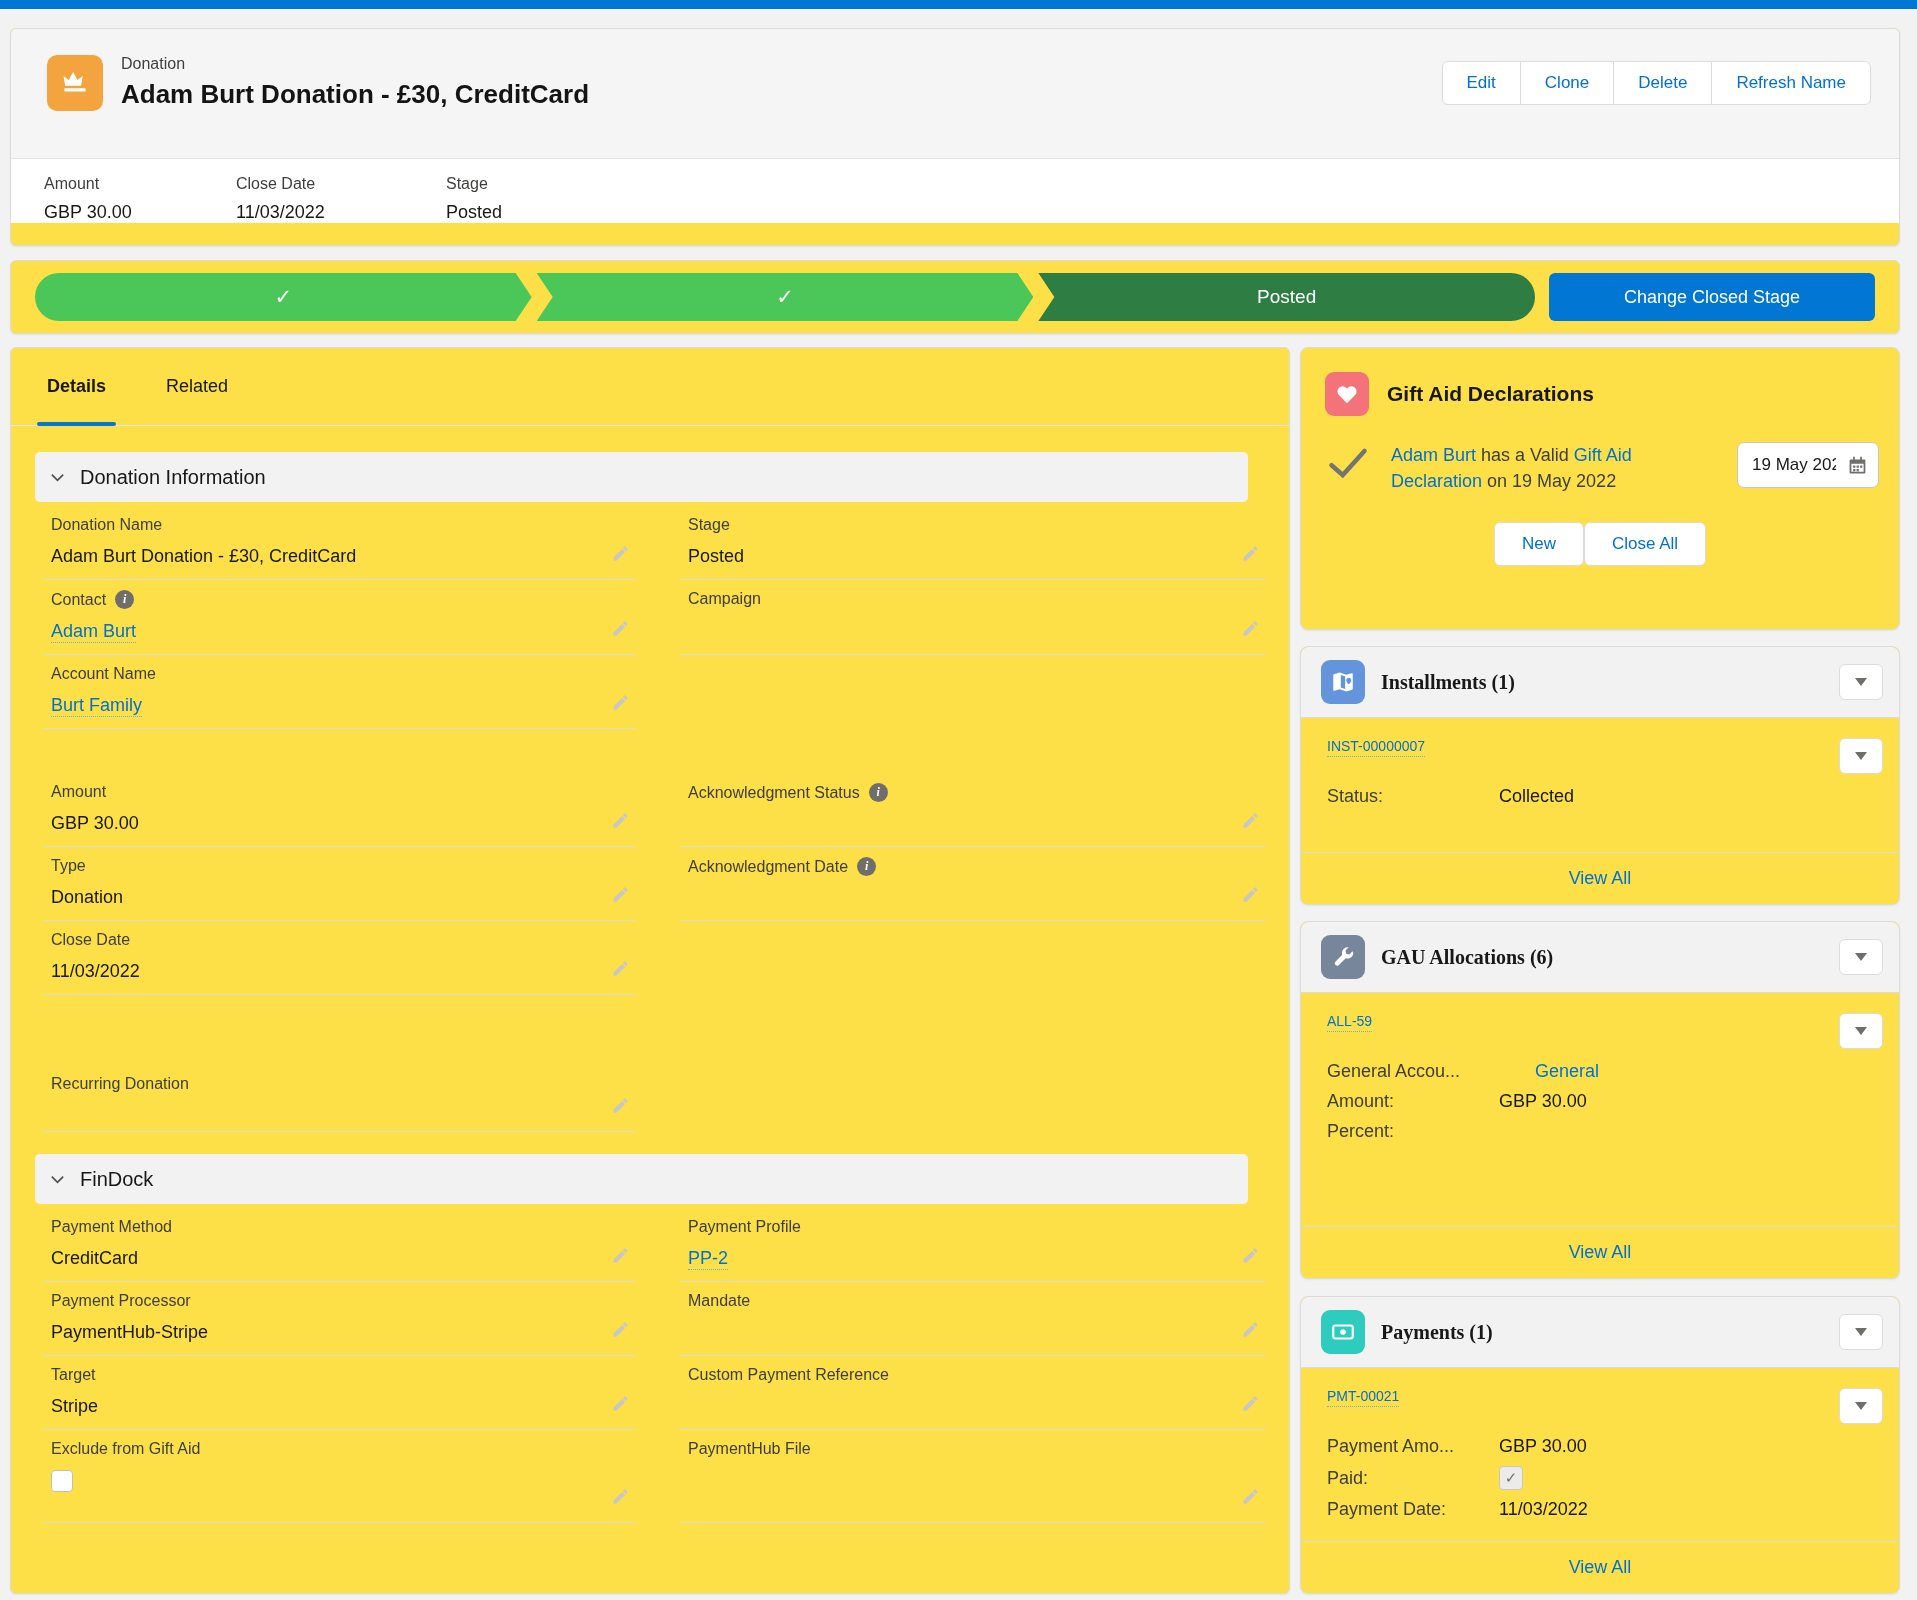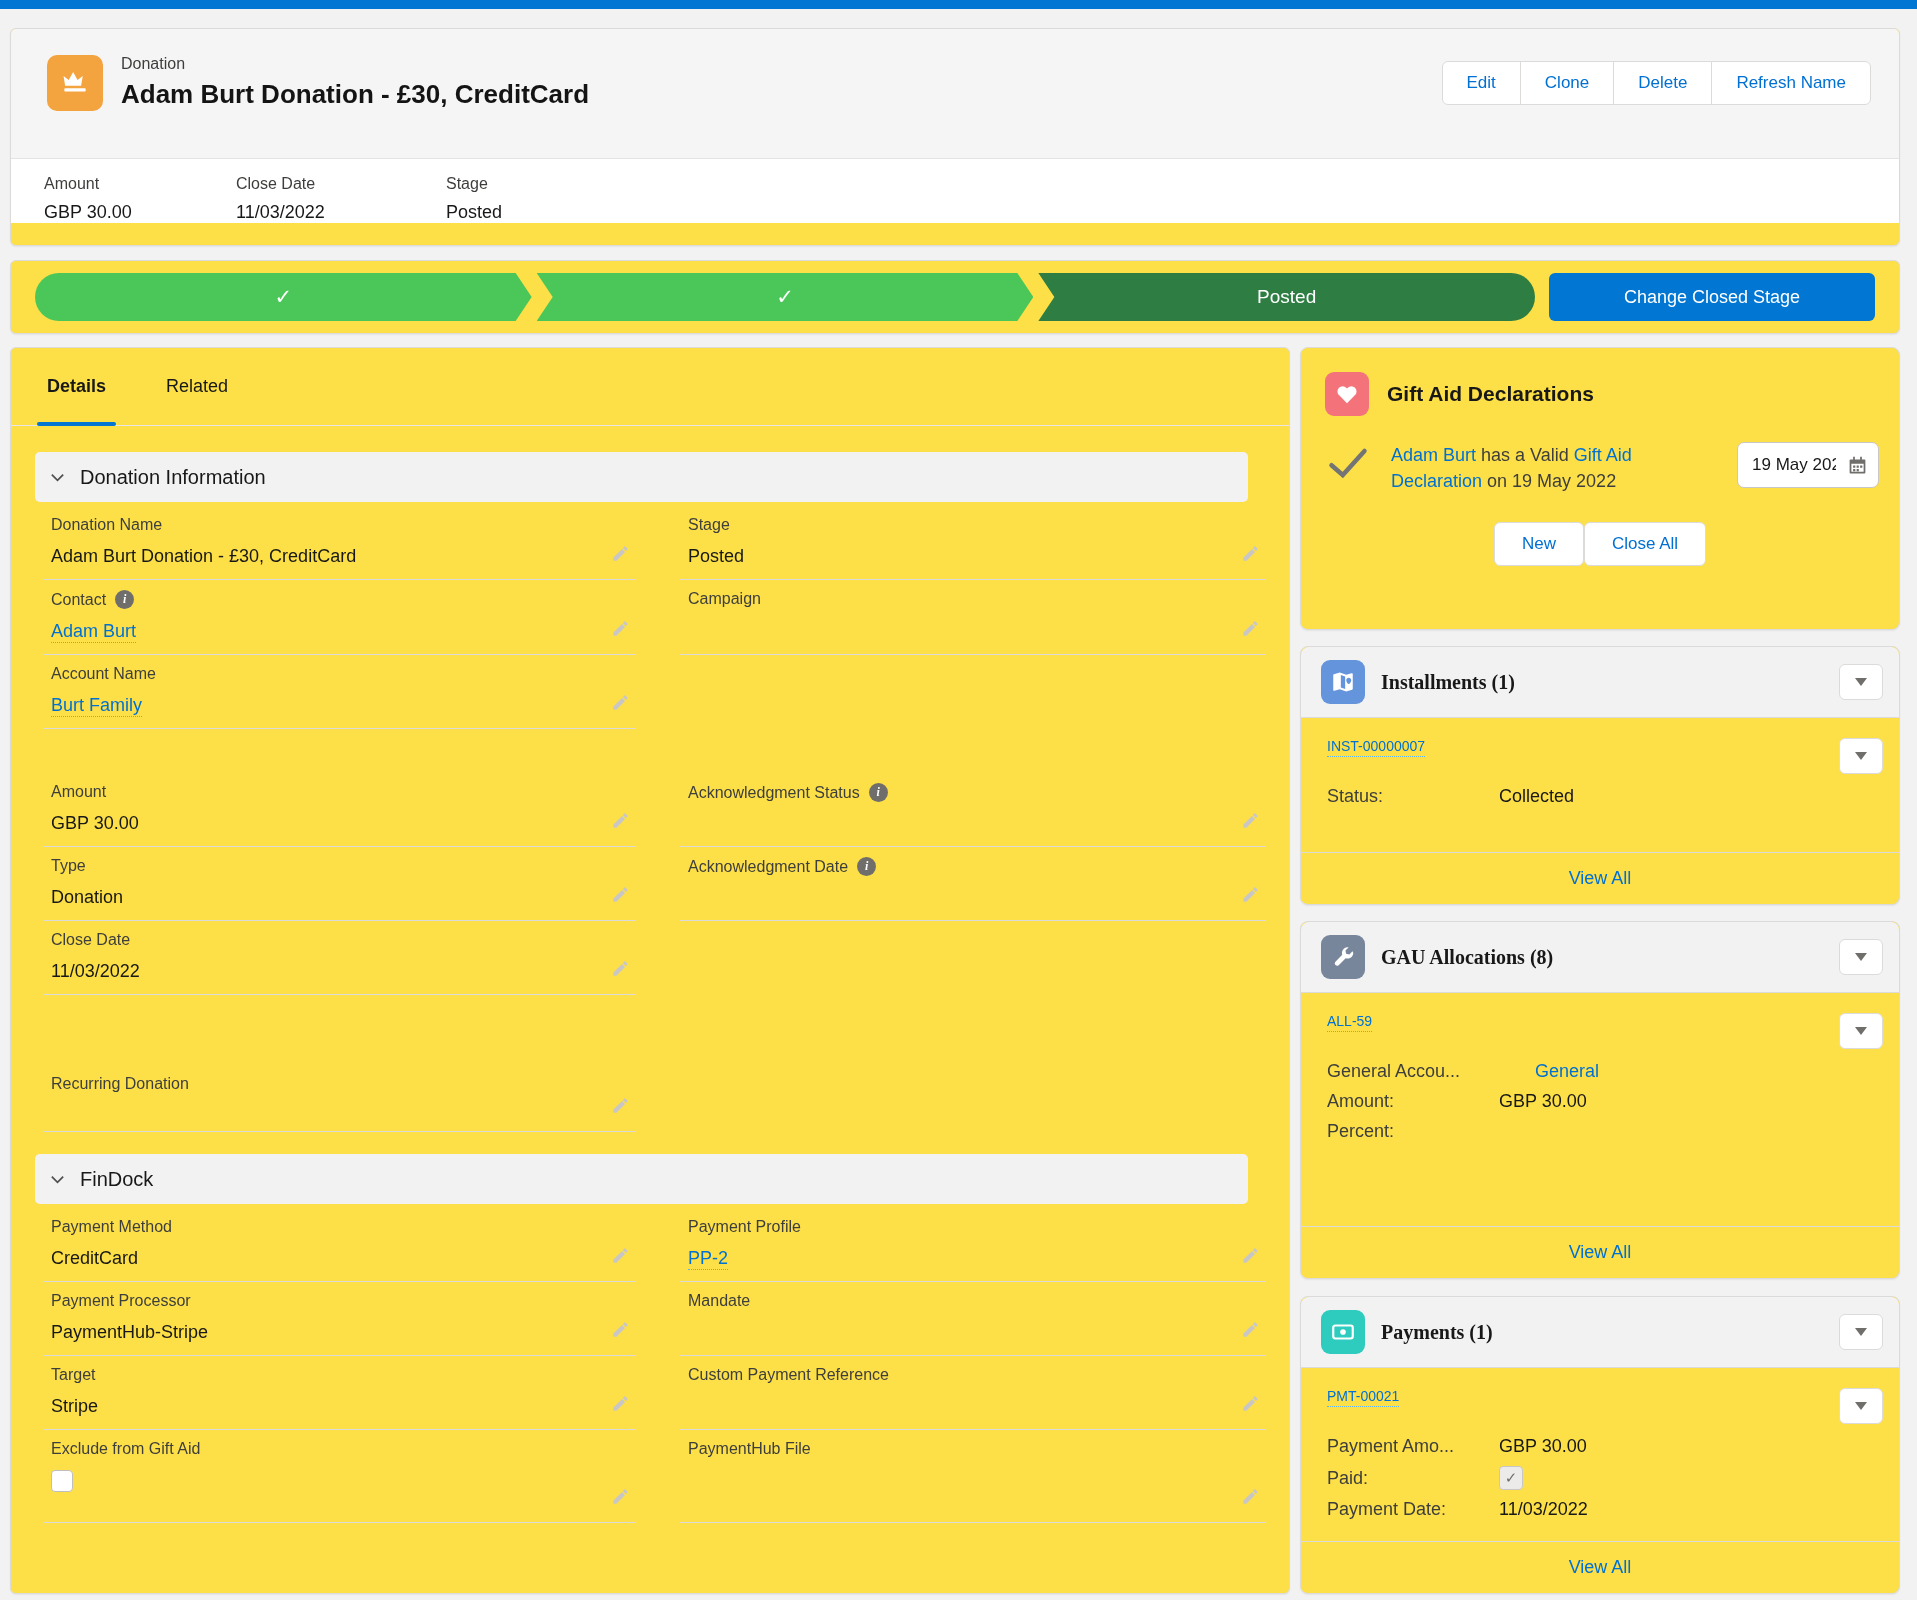--- a/index.html
+++ b/index.html
@@ -437,21 +437,21 @@
   <div class="rl-footer"><a class="view-all">View All</a></div>
 </div>
 
 <div class="card side-card gau-card">
   <div class="rl-header">
     <div class="sq-icon" style="background:#78869c;">
       <svg width="26" height="26" viewBox="0 0 24 24">
           <path fill="#fff" d="M21.4 7.2a5.3 5.3 0 0 1-6.9 6L8 19.7a2.3 2.3 0 0 1-3.2-3.2l6.5-6.5a5.3 5.3 0 0 1 6-6.9l-3 3 .6 2.9 2.9.6 3-3c.3.5.5 1 .6 1.6Z"></path>
         </svg>
     </div>
-    <div class="rl-title">GAU Allocations (8)</div>
+    <div class="rl-title">GAU Allocations (6)</div>
     <div class="menu-btn">
         <span class="tri-down"></span>
       </div>
   </div>
   <div class="rl-body">
     <div class="rl-item-top">
       <a class="rl-link">ALL-59</a>
       <div class="menu-btn">
           <span class="tri-down"></span>
         </div>

